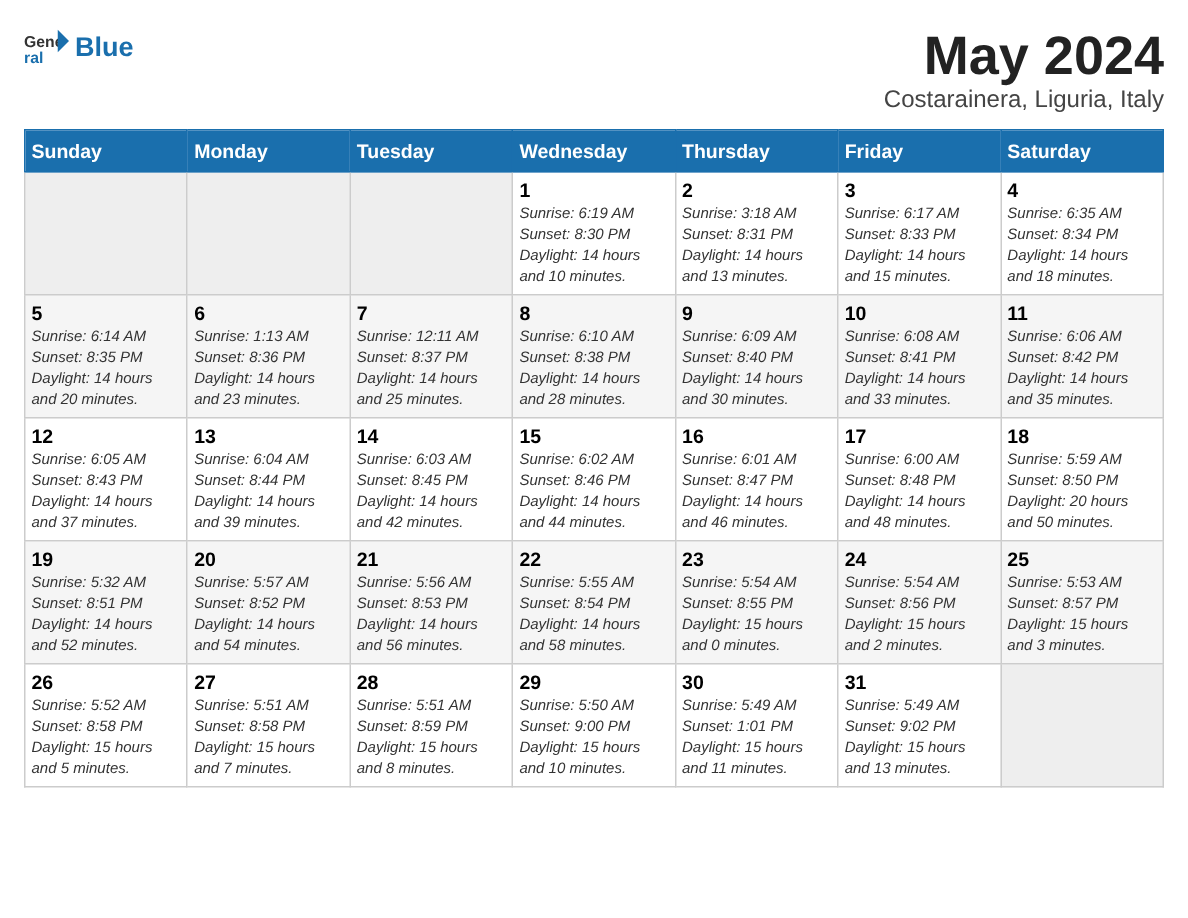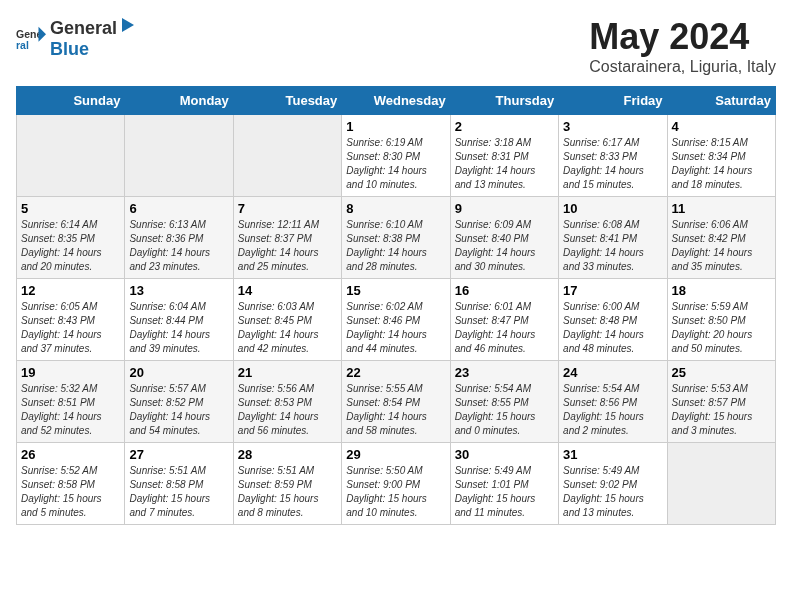--- a/index.html
+++ b/index.html
@@ -29,41 +29,41 @@
     .logo-text-blue {
       font-size: 18px;
       font-weight: bold;
       color: #1a6fad;
     }
     .logo-icon {
       width: 30px;
       height: 30px;
     }
     .title-block {
-      text-align: left;
+      text-align: right;
     }
     .month-year {
       font-size: 36px;
       font-weight: bold;
       color: #222;
     }
     .location {
       font-size: 16px;
       color: #444;
     }
     .calendar {
       width: 100%;
       border-collapse: collapse;
       font-size: 11px;
     }
     .calendar thead tr th {
       background-color: #1a6fad;
       color: #fff;
       padding: 6px 4px;
-      text-align: right;
+      text-align: left;
       font-size: 13px;
       border: 1px solid #1a6fad;
     }
     .calendar tbody tr td {
       border: 1px solid #ccc;
       vertical-align: top;
       padding: 4px;
       width: calc(100% / 7);
       min-height: 80px;
       background: #fff;
@@ -91,26 +91,20 @@
 <body>
 
 <div class="header">
   <div class="logo">
     <svg class="logo-icon" viewBox="0 0 40 40" xmlns="http://www.w3.org/2000/svg">
       <text x="0" y="20" font-size="14" font-weight="bold" fill="#333">Gene</text>
       <text x="0" y="35" font-size="14" font-weight="bold" fill="#1a6fad">ral</text>
       <polygon points="30,5 40,15 30,25" fill="#1a6fad"></polygon>
     </svg>
     <div>
-      <div style="display:flex; align-items:baseline; gap:0;">
-        <span class="logo-text-general">General</span>
-        <svg width="18" height="18" viewBox="0 0 18 18" style="margin: 0 1px;">
-          <polygon points="4,2 16,9 4,16" fill="#1a6fad"></polygon>
-        </svg>
-      </div>
       <span class="logo-text-blue">Blue</span>
     </div>
   </div>
   <div class="title-block">
     <div class="month-year">May 2024</div>
     <div class="location">Costarainera, Liguria, Italy</div>
   </div>
 </div>
 
 <table class="calendar">
@@ -150,39 +144,39 @@
           <span class="day-number">3</span>
           <div class="day-info">
             <span>Sunrise: 6:17 AM</span><br>
             <span>Sunset: 8:33 PM</span><br>
             <span>Daylight: 14 hours and 15 minutes.</span>
           </div>
         </td>
         <td>
           <span class="day-number">4</span>
           <div class="day-info">
-            <span>Sunrise: 8:15 AM</span><br>
+            <span>Sunrise: 6:35 AM</span><br>
             <span>Sunset: 8:34 PM</span><br>
             <span>Daylight: 14 hours and 18 minutes.</span>
           </div>
         </td>
       </tr>
       <tr>
         <td>
           <span class="day-number">5</span>
           <div class="day-info">
             <span>Sunrise: 6:14 AM</span><br>
             <span>Sunset: 8:35 PM</span><br>
             <span>Daylight: 14 hours and 20 minutes.</span>
           </div>
         </td>
         <td>
           <span class="day-number">6</span>
           <div class="day-info">
-            <span>Sunrise: 6:13 AM</span><br>
+            <span>Sunrise: 1:13 AM</span><br>
             <span>Sunset: 8:36 PM</span><br>
             <span>Daylight: 14 hours and 23 minutes.</span>
           </div>
         </td>
         <td>
           <span class="day-number">7</span>
           <div class="day-info">
             <span>Sunrise: 12:11 AM</span><br>
             <span>Sunset: 8:37 PM</span><br>
             <span>Daylight: 14 hours and 25 minutes.</span>

